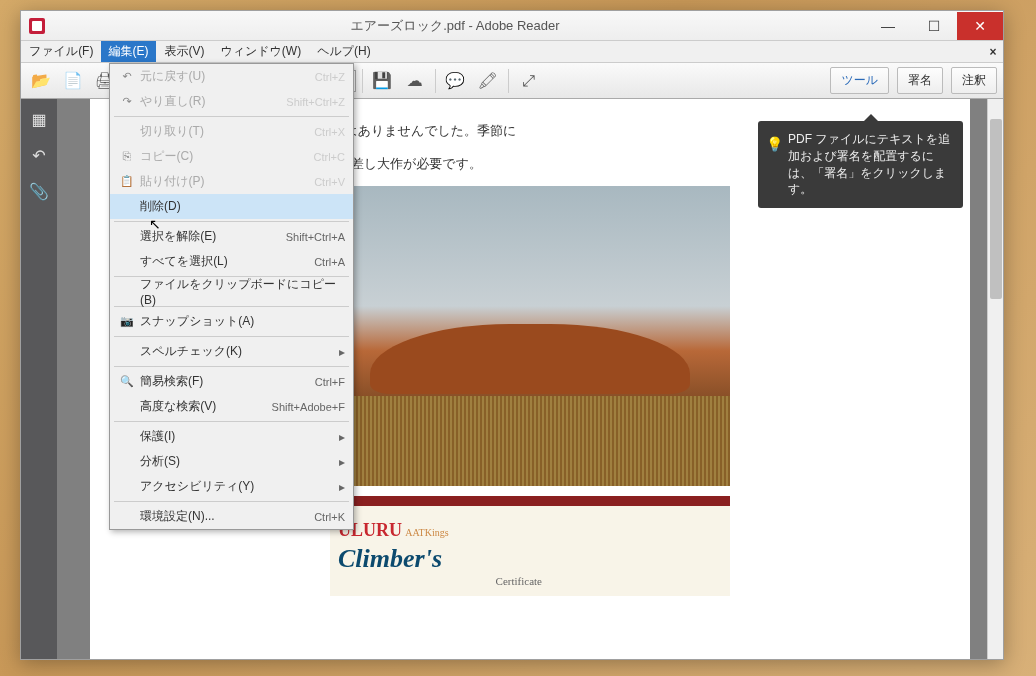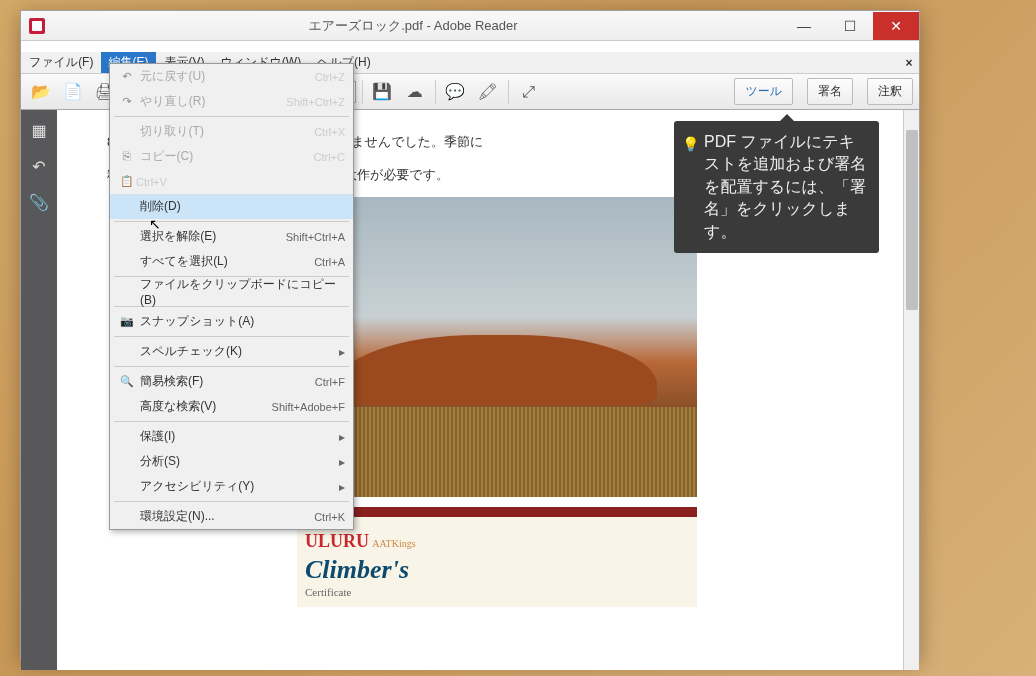--- a/index.html
+++ b/index.html
@@ -1,65 +1,65 @@
 <!DOCTYPE html>
 <html><head>
 <meta charset="utf-8">
 <style>
 * { margin: 0; padding: 0; box-sizing: border-box; }
 body { font-family: "Meiryo UI", "Segoe UI", sans-serif; font-size: 12px; background: linear-gradient(135deg, #d4a968 0%, #c89858 40%, #d8b078 100%); width: 1036px; height: 676px; overflow: hidden; position: relative; }
-.window { position: absolute; top: 10px; left: 20px; width: 900px; height: 650px; background: #fff; border: 1px solid #a0a0a0; box-shadow: 0 4px 20px rgba(0,0,0,0.3); }
+.window { position: absolute; top: 10px; left: 20px; width: 984px; height: 650px; background: #fff; border: 1px solid #a0a0a0; box-shadow: 0 4px 20px rgba(0,0,0,0.3); }
 .titlebar { height: 30px; background: linear-gradient(#f8f8f8, #eeeeee); display: flex; align-items: center; justify-content: space-between; border-bottom: 1px solid #ccc; }
 .titlebar-left { display: flex; align-items: center; padding-left: 8px; gap: 6px; }
 .titlebar-icon { width: 16px; height: 16px; background: #c41e3a; border-radius: 2px; position: relative; }
 .titlebar-icon::after { content: ""; position: absolute; top: 3px; left: 3px; width: 10px; height: 10px; background: #fff; border-radius: 1px; }
 .titlebar-title { flex: 1; text-align: center; color: #555; font-size: 13px; }
 .win-controls { display: flex; }
 .win-btn { width: 46px; height: 28px; display: flex; align-items: center; justify-content: center; font-size: 14px; color: #444; }
 .win-btn.close { background: #c9302c; color: #fff; }
-.menubar { height: 22px; background: #f0f0f0; display: flex; align-items: stretch; border-bottom: 1px solid #ccc; position: relative; margin-top: 11px; }
+.menubar { height: 22px; background: #f0f0f0; display: flex; align-items: stretch; border-bottom: 1px solid #ccc; position: relative; }
 .menu-item { padding: 0 8px; display: flex; align-items: center; font-size: 12px; color: #333; }
 .menu-item.active { background: #2a77c9; color: #fff; padding-left: 7px; }
 .menubar-close { margin-left: auto; width: 16px; display: flex; align-items: center; justify-content: center; font-weight: bold; color: #333; padding-right: 4px; }
 .toolbar { height: 36px; background: linear-gradient(#fafafa, #e8e8e8); border-bottom: 1px solid #aaa; display: flex; align-items: center; gap: 4px; padding: 0 6px; }
 .tb-btn { width: 28px; height: 28px; border: 1px solid transparent; border-radius: 3px; display: flex; align-items: center; justify-content: center; font-size: 16px; color: #555; }
 .tb-sep { width: 1px; height: 24px; background: #ccc; margin: 0 2px; }
 .page-input { width: 30px; height: 22px; text-align: center; border: 1px solid #aaa; font-size: 12px; }
 .page-of { font-size: 12px; color: #555; margin: 0 4px; }
 .zoom-select { height: 22px; border: 1px solid #aaa; font-size: 12px; padding: 0 4px; display: flex; align-items: center; gap: 4px; background: #fff; }
-.toolbar-right { margin-left: auto; display: flex; gap: 14px; }
+.toolbar-right { margin-left: auto; display: flex; gap: 8px; }
 .side-btn { padding: 4px 10px; border: 1px solid #bbb; background: linear-gradient(#fdfdfd,#eee); font-size: 12px; color: #333; border-radius: 2px; }
 .side-btn.tool { color: #2a6ab8; }
 .content { display: flex; height: calc(100% - 88px); }
 .sidebar { width: 36px; background: #58585a; display: flex; flex-direction: column; align-items: center; padding-top: 8px; gap: 12px; }
 .side-icon { width: 24px; height: 24px; display: flex; align-items: center; justify-content: center; font-size: 16px; color: #ddd; }
 .doc-area { flex: 1; background: #808080; overflow: hidden; position: relative; }
 .page { background: #fff; margin: 0 auto; width: 880px; min-height: 1000px; padding: 20px 50px; font-size: 13px; line-height: 1.8; color: #333; }
 .page-text { margin-bottom: 10px; }
 .photo1 { width: 400px; height: 300px; margin: 10px auto; background: linear-gradient(to bottom, #a8b8c0 0%, #c8d0d4 40%, #b86838 55%, #8a5028 70%, #9a7838 75%, #7a6830 100%); position: relative; }
 .photo1::before { content:""; position:absolute; top:138px; left:40px; width:320px; height:70px; background:#9a4a1e; border-radius: 140px 140px 20px 20px / 50px 50px 10px 10px; }
 .photo1::after { content:""; position:absolute; bottom:0; left:0; width:100%; height:90px; background: repeating-linear-gradient(90deg, #a08040 0 2px, #886028 2px 4px); }
 .caption { text-align: center; font-size: 13px; margin: 6px 0 20px; }
 .photo2 { width: 400px; height: 100px; margin: 10px auto; background: #f8f4e8; border-top: 10px solid #8a2020; display: flex; font-family: serif; flex-direction: column; }
 .photo2-left { width: 55%; padding: 8px; }
 .photo2-left .uluru { color: #c82830; font-size: 18px; font-weight: bold; }
 .photo2-left .climbers { color: #0c4a6e; font-size: 26px; font-weight: bold; font-style: italic; line-height: 1; }
-.photo2-left .cert { color: #666; font-size: 11px; text-align: left; }
+.photo2-left .cert { color: #666; font-size: 11px; text-align: right; }
 .photo2-right { flex: 1; font-size: 9px; color: #555; padding: 8px; }
 .dropdown { position: absolute; top: 52px; left: 88px; width: 245px; background: #f0f0f0; border: 1px solid #999; box-shadow: 2px 2px 6px rgba(0,0,0,0.3); z-index: 100; }
 .dd-item { height: 25px; display: flex; align-items: center; padding: 0 8px; font-size: 12px; color: #333; }
 .dd-item.disabled { color: #aaa; }
 .dd-item.highlight { background: #cce4f7; justify-content: center; }
 .dd-icon { width: 18px; display: inline-flex; justify-content: center; font-size: 11px; color: #888; }
 .dd-label { flex: 1; padding-left: 4px; }
 .dd-shortcut { color: #666; font-size: 11px; }
 .dd-item.disabled .dd-shortcut { color: #ccc; }
 .dd-sep { height: 1px; background: #ccc; margin: 2px 4px; }
 .dd-arrow { color: #666; }
-.tooltip { position: absolute; top: 110px; right: 40px; width: 205px; background: #3a3a3a; color: #eee; font-size: 16px; padding: 10px 10px 10px 30px; border-radius: 3px; line-height: 1.4; z-index: 50; }
+.tooltip { position: absolute; top: 110px; right: 40px; width: 205px; background: #3a3a3a; color: #eee; font-size: 12px; padding: 10px 10px 10px 30px; border-radius: 3px; line-height: 1.4; z-index: 50; }
 .tooltip::before { content: "💡"; position: absolute; left: 8px; top: 14px; font-size: 14px; }
 .tooltip-arrow { position: absolute; top: -7px; right: 85px; width: 0; height: 0; border-left: 7px solid transparent; border-right: 7px solid transparent; border-bottom: 7px solid #3a3a3a; }
 .scrollbar-v { position: absolute; right: 0; top: 0; width: 16px; height: 100%; background: #f0f0f0; border-left: 1px solid #ccc; }
 .scrollbar-thumb { position: absolute; left: 2px; width: 12px; top: 20px; height: 180px; background: #c0c0c0; border-radius: 2px; }
 .cursor { position: absolute; top: 205px; left: 128px; font-size: 14px; z-index: 200; pointer-events: none; color: #000; }
 </style>
 </head>
 <body>
 
 <div class="window">
@@ -164,20 +164,21 @@
         <span class="dd-label">切り取り(T)</span>
         <span class="dd-shortcut">Ctrl+X</span>
       </div>
     <div class="dd-item disabled">
         <span class="dd-icon">⎘</span>
         <span class="dd-label">コピー(C)</span>
         <span class="dd-shortcut">Ctrl+C</span>
       </div>
     <div class="dd-item disabled">
         <span class="dd-icon">📋</span>
+        <span class="dd-label">貼り付け(P)</span>
         <span class="dd-shortcut">Ctrl+V</span>
       </div>
     <div class="dd-item highlight">
         <span class="dd-icon"></span>
         <span class="dd-label">削除(D)</span>
         <span class="dd-shortcut"></span>
       </div>
     <div class="dd-sep"></div>
     <div class="dd-item">
         <span class="dd-icon"></span>

